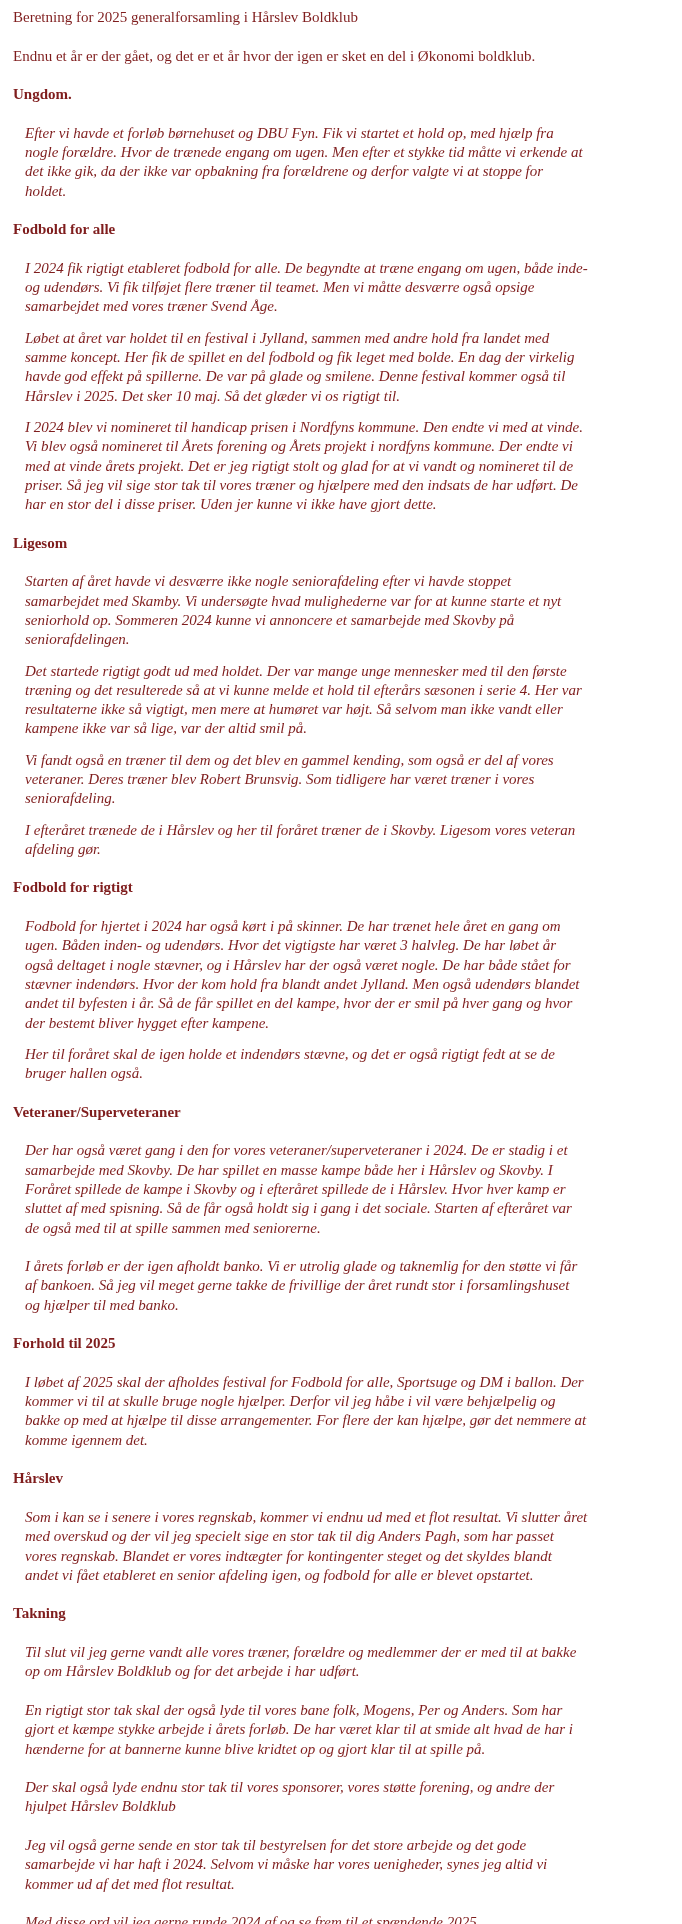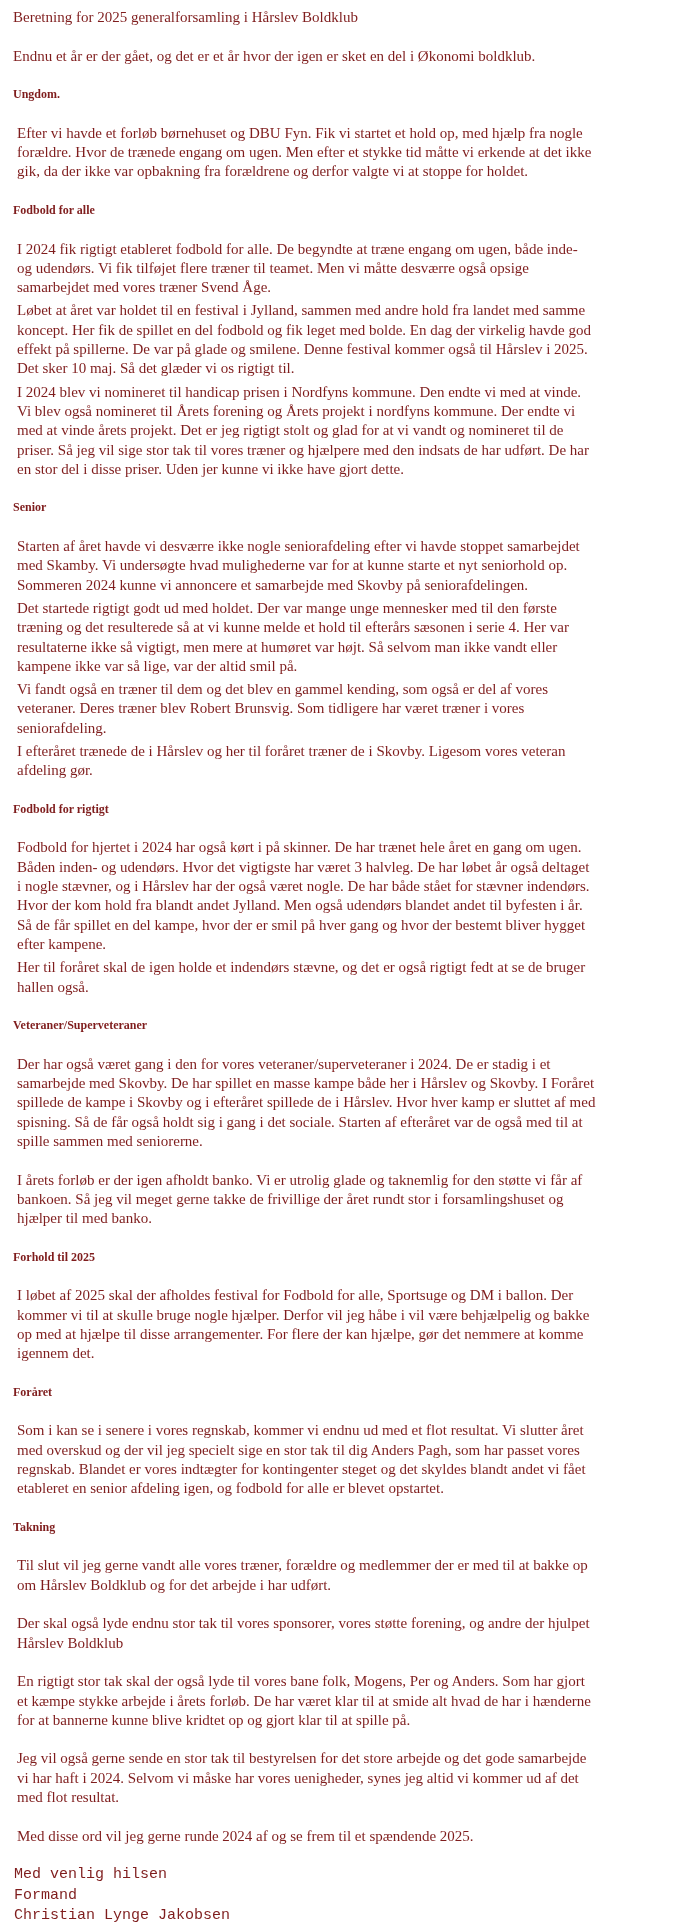--- a/index.html
+++ b/index.html
@@ -19,30 +19,31 @@
     font-size: 15px;
     line-height: 19.3px;
     color: #7f1d1d;
     background: #ffffff;
   }
   .block {
     margin: 0 0 19.3px 0;
     padding: 0;
   }
   h2.section-heading {
-    font-size: 12px;
+    font-size: 15px;
     font-weight: bold;
     margin: 0 0 19.3px 0;
     padding: 0;
   }
   .para {
     margin: 0 0 19.3px 0;
   }
   .para .line {
-    margin: 4px;
+    margin: 12px;
+    font-style: italic;
   }
   .signature .line {
     margin: 1px;
     font-family: Liberation Mono, monospace;
   }
 </style>
 </head>
 <body>
 
 <div class="doc">
@@ -52,21 +53,21 @@
       <h2 class="section-heading">Ungdom.</h2>
       <div class="para">
         <div class="line">Efter vi havde et forløb børnehuset og DBU Fyn. Fik vi startet et hold op, med hjælp fra nogle forældre. Hvor de trænede engang om ugen. Men efter et stykke tid måtte vi erkende at det ikke gik, da der ikke var opbakning fra forældrene og derfor valgte vi at stoppe for holdet.</div>
       </div>
       <h2 class="section-heading">Fodbold for alle</h2>
       <div class="para">
         <div class="line">I 2024 fik rigtigt etableret fodbold for alle. De begyndte at træne engang om ugen, både inde- og udendørs. Vi fik tilføjet flere træner til teamet. Men vi måtte desværre også opsige samarbejdet med vores træner Svend Åge.</div>
         <div class="line">Løbet at året var holdet til en festival i Jylland, sammen med andre hold fra landet med samme koncept. Her fik de spillet en del fodbold og fik leget med bolde. En dag der virkelig havde god effekt på spillerne. De var på glade og smilene. Denne festival kommer også til Hårslev i 2025. Det sker 10 maj. Så det glæder vi os rigtigt til.</div>
         <div class="line">I 2024 blev vi nomineret til handicap prisen i Nordfyns kommune. Den endte vi med at vinde. Vi blev også nomineret til Årets forening og Årets projekt i nordfyns kommune. Der endte vi med at vinde årets projekt. Det er jeg rigtigt stolt og glad for at vi vandt og nomineret til de priser. Så jeg vil sige stor tak til vores træner og hjælpere med den indsats de har udført. De har en stor del i disse priser. Uden jer kunne vi ikke have gjort dette.</div>
       </div>
-      <h2 class="section-heading">Senior</h2>
+      <h2 class="section-heading">Ligesom</h2>
       <div class="para">
         <div class="line">Starten af året havde vi desværre ikke nogle seniorafdeling efter vi havde stoppet samarbejdet med Skamby. Vi undersøgte hvad mulighederne var for at kunne starte et nyt seniorhold op. Sommeren 2024 kunne vi annoncere et samarbejde med Skovby på seniorafdelingen.</div>
         <div class="line">Det startede rigtigt godt ud med holdet. Der var mange unge mennesker med til den første træning og det resulterede så at vi kunne melde et hold til efterårs sæsonen i serie 4. Her var resultaterne ikke så vigtigt, men mere at humøret var højt. Så selvom man ikke vandt eller kampene ikke var så lige, var der altid smil på.</div>
         <div class="line">Vi fandt også en træner til dem og det blev en gammel kending, som også er del af vores veteraner. Deres træner blev Robert Brunsvig. Som tidligere har været træner i vores seniorafdeling.</div>
         <div class="line">I efteråret trænede de i Hårslev og her til foråret træner de i Skovby. Ligesom vores veteran afdeling gør.</div>
       </div>
       <h2 class="section-heading">Fodbold for rigtigt</h2>
       <div class="para">
         <div class="line">Fodbold for hjertet i 2024 har også kørt i på skinner. De har trænet hele året en gang om ugen. Båden inden- og udendørs. Hvor det vigtigste har været 3 halvleg. De har løbet år også deltaget i nogle stævner, og i Hårslev har der også været nogle. De har både stået for stævner indendørs. Hvor der kom hold fra blandt andet Jylland. Men også udendørs blandet andet til byfesten i år. Så de får spillet en del kampe, hvor der er smil på hver gang og hvor der bestemt bliver hygget efter kampene.</div>
         <div class="line">Her til foråret skal de igen holde et indendørs stævne, og det er også rigtigt fedt at se de bruger hallen også.</div>
@@ -75,33 +76,33 @@
       <div class="para">
         <div class="line">Der har også været gang i den for vores veteraner/superveteraner i 2024. De er stadig i et samarbejde med Skovby. De har spillet en masse kampe både her i Hårslev og Skovby. I Foråret spillede de kampe i Skovby og i efteråret spillede de i Hårslev. Hvor hver kamp er sluttet af med spisning. Så de får også holdt sig i gang i det sociale. Starten af efteråret var de også med til at spille sammen med seniorerne.</div>
       </div>
       <div class="para">
         <div class="line">I årets forløb er der igen afholdt banko. Vi er utrolig glade og taknemlig for den støtte vi får af bankoen. Så jeg vil meget gerne takke de frivillige der året rundt stor i forsamlingshuset og hjælper til med banko.</div>
       </div>
       <h2 class="section-heading">Forhold til 2025</h2>
       <div class="para">
         <div class="line">I løbet af 2025 skal der afholdes festival for Fodbold for alle, Sportsuge og DM i ballon. Der kommer vi til at skulle bruge nogle hjælper. Derfor vil jeg håbe i vil være behjælpelig og bakke op med at hjælpe til disse arrangementer. For flere der kan hjælpe, gør det nemmere at komme igennem det.</div>
       </div>
-      <h2 class="section-heading">Foråret</h2>
+      <h2 class="section-heading">Hårslev</h2>
       <div class="para">
         <div class="line">Som i kan se i senere i vores regnskab, kommer vi endnu ud med et flot resultat. Vi slutter året med overskud og der vil jeg specielt sige en stor tak til dig Anders Pagh, som har passet vores regnskab. Blandet er vores indtægter for kontingenter steget og det skyldes blandt andet vi fået etableret en senior afdeling igen, og fodbold for alle er blevet opstartet.</div>
       </div>
       <h2 class="section-heading">Takning</h2>
       <div class="para">
         <div class="line">Til slut vil jeg gerne vandt alle vores træner, forældre og medlemmer der er med til at bakke op om Hårslev Boldklub og for det arbejde i har udført.</div>
       </div>
       <div class="para">
-        <div class="line">Der skal også lyde endnu stor tak til vores sponsorer, vores støtte forening, og andre der hjulpet Hårslev Boldklub</div>
+        <div class="line">En rigtigt stor tak skal der også lyde til vores bane folk, Mogens, Per og Anders. Som har gjort et kæmpe stykke arbejde i årets forløb. De har været klar til at smide alt hvad de har i hænderne for at bannerne kunne blive kridtet op og gjort klar til at spille på.</div>
       </div>
       <div class="para">
-        <div class="line">En rigtigt stor tak skal der også lyde til vores bane folk, Mogens, Per og Anders. Som har gjort et kæmpe stykke arbejde i årets forløb. De har været klar til at smide alt hvad de har i hænderne for at bannerne kunne blive kridtet op og gjort klar til at spille på.</div>
+        <div class="line">Der skal også lyde endnu stor tak til vores sponsorer, vores støtte forening, og andre der hjulpet Hårslev Boldklub</div>
       </div>
       <div class="para">
         <div class="line">Jeg vil også gerne sende en stor tak til bestyrelsen for det store arbejde og det gode samarbejde vi har haft i 2024. Selvom vi måske har vores uenigheder, synes jeg altid vi kommer ud af det med flot resultat.</div>
       </div>
       <div class="para">
         <div class="line">Med disse ord vil jeg gerne runde 2024 af og se frem til et spændende 2025.</div>
       </div>
     </div>
   <div class="signature">
     <div class="line">Med venlig hilsen</div>

